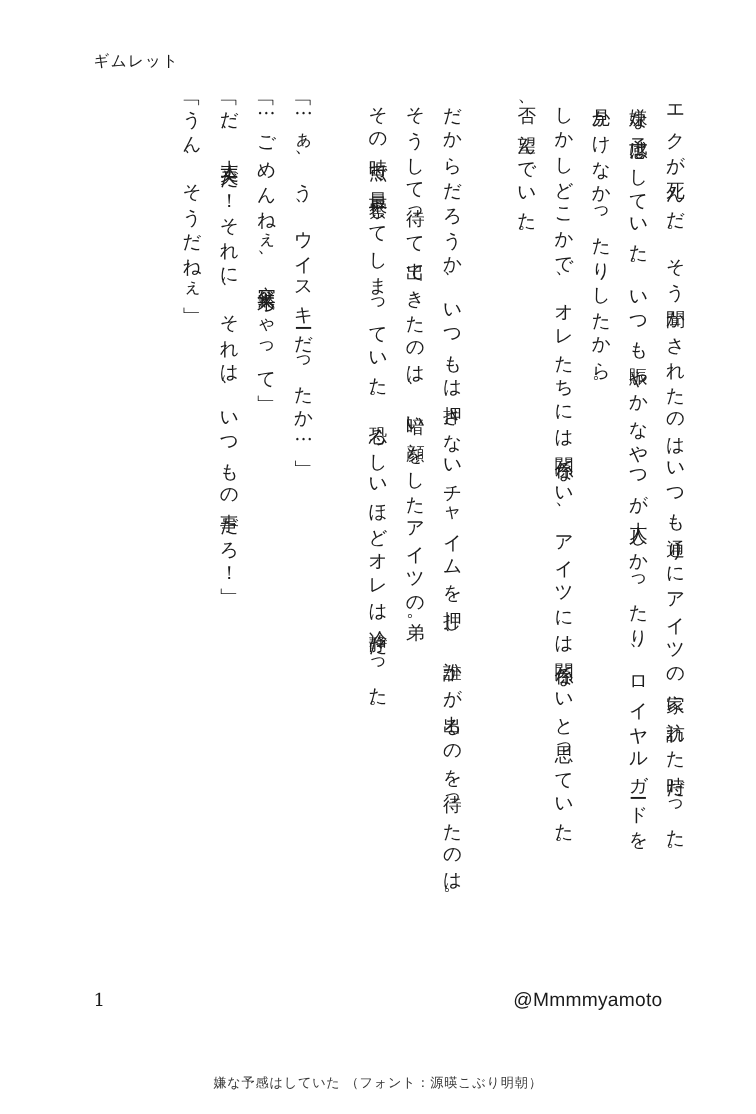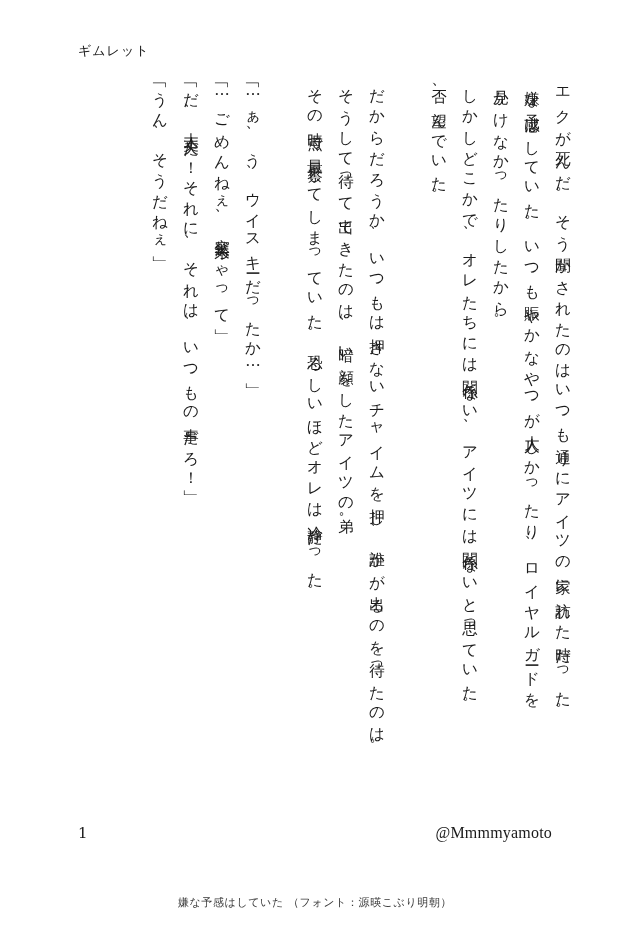--- a/index.html
+++ b/index.html
@@ -74,21 +74,21 @@
     align-items: baseline;
     justify-content: space-between;
   }
   .page-number {
     font-size: 15px;
     font-family: "DejaVu Serif", "Liberation Serif", serif;
     color: #1a1a1a;
   }
   .author-handle {
     font-size: 16px;
-    font-family: Liberation Serif, serif;
+    font-family: Liberation Sans, sans-serif;
     color: #1a1a1a;
     letter-spacing: 0.2px;
   }
 
   
   .credit {
     position: absolute;
     left: 0;
     right: 0;
     top: 895px;

